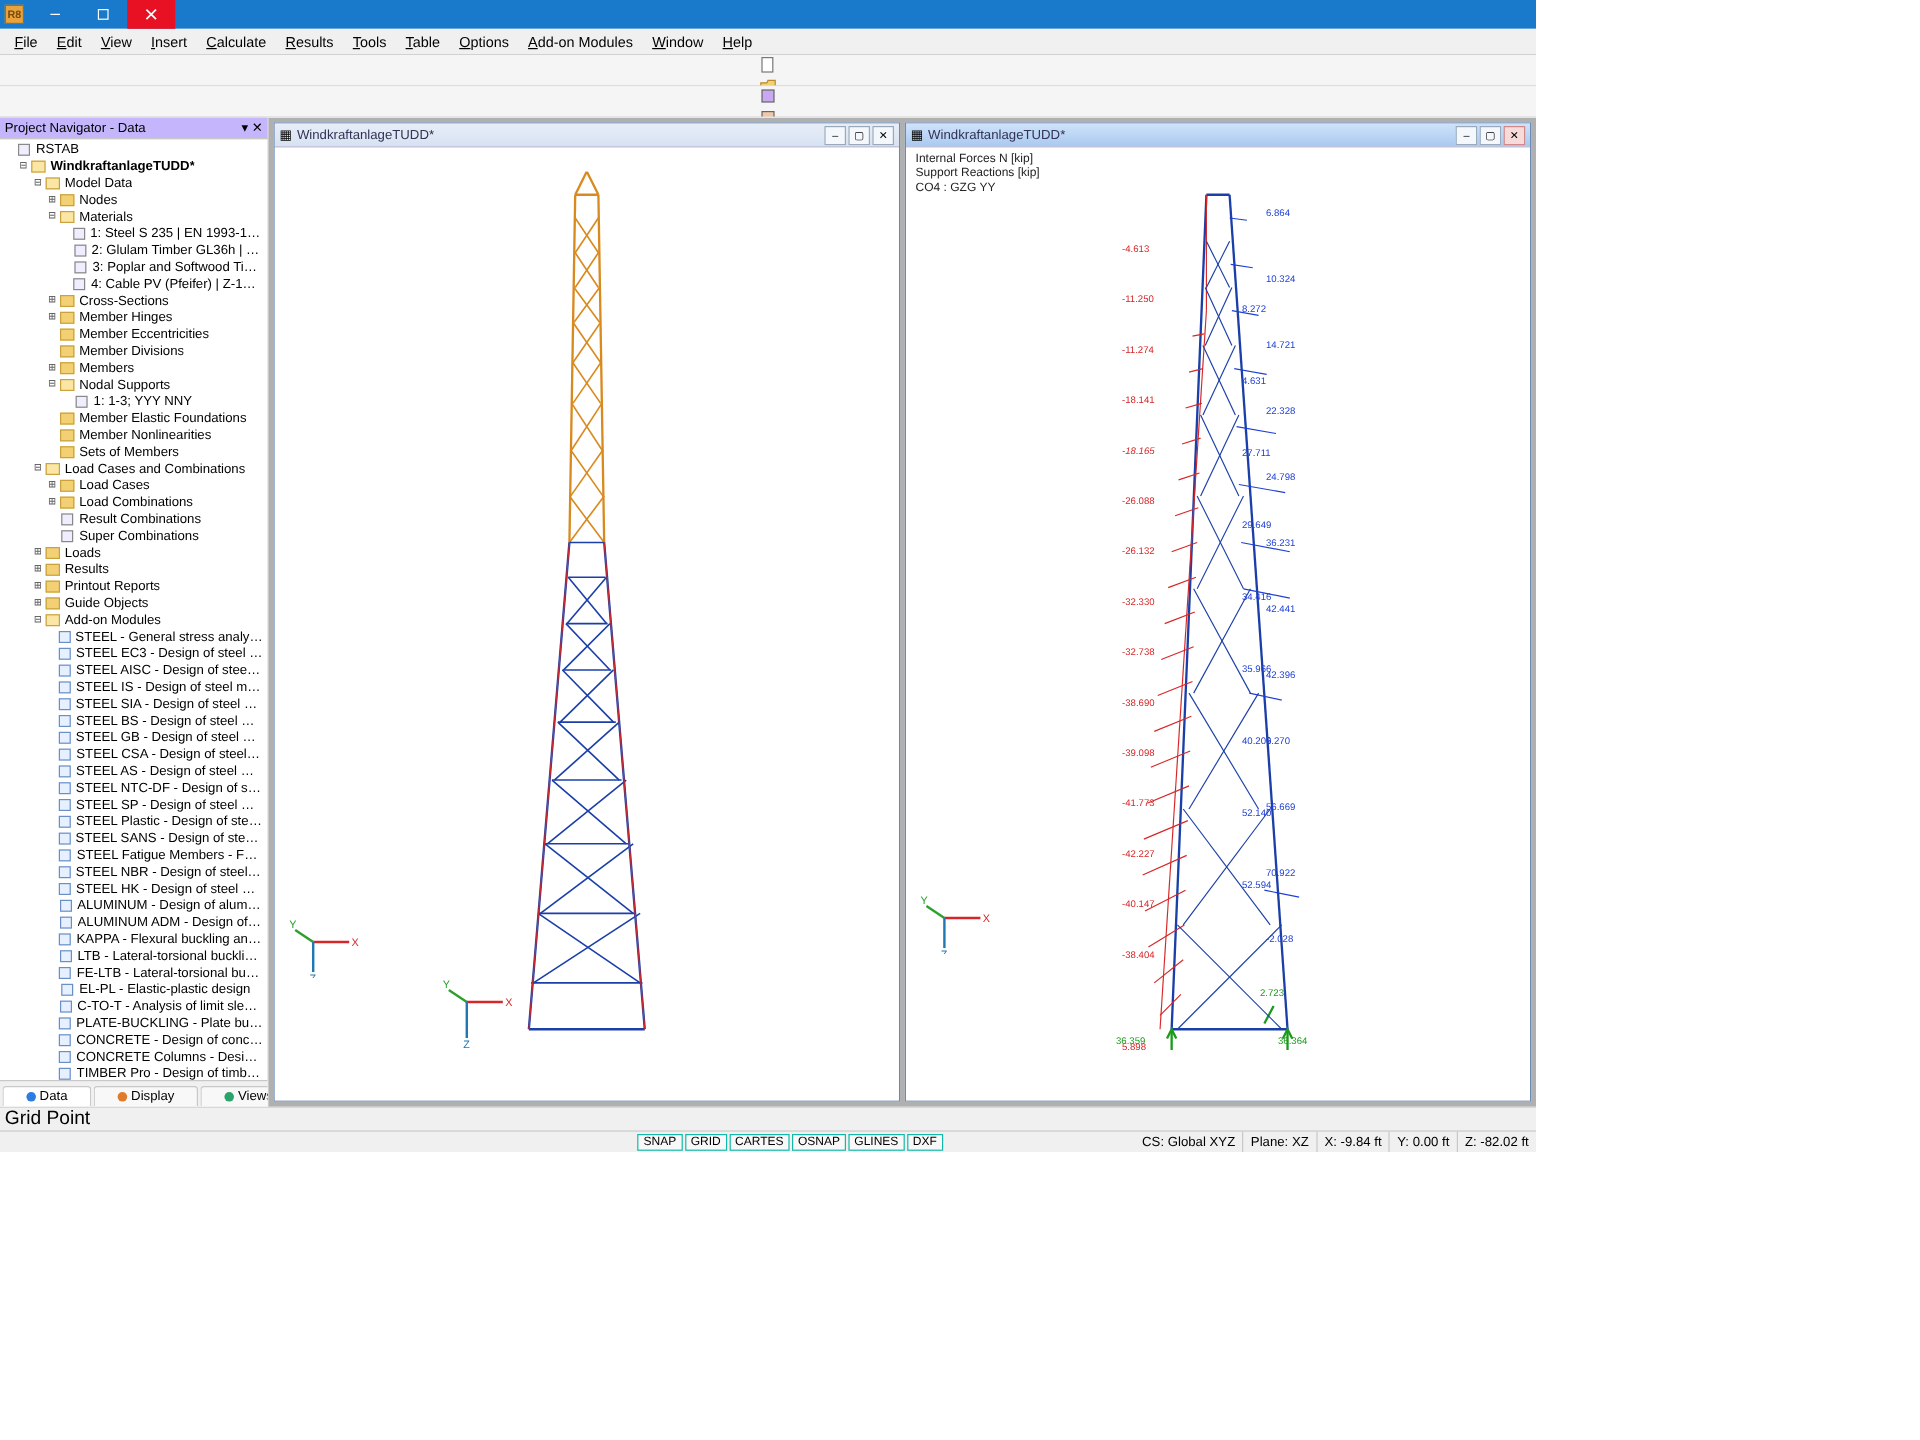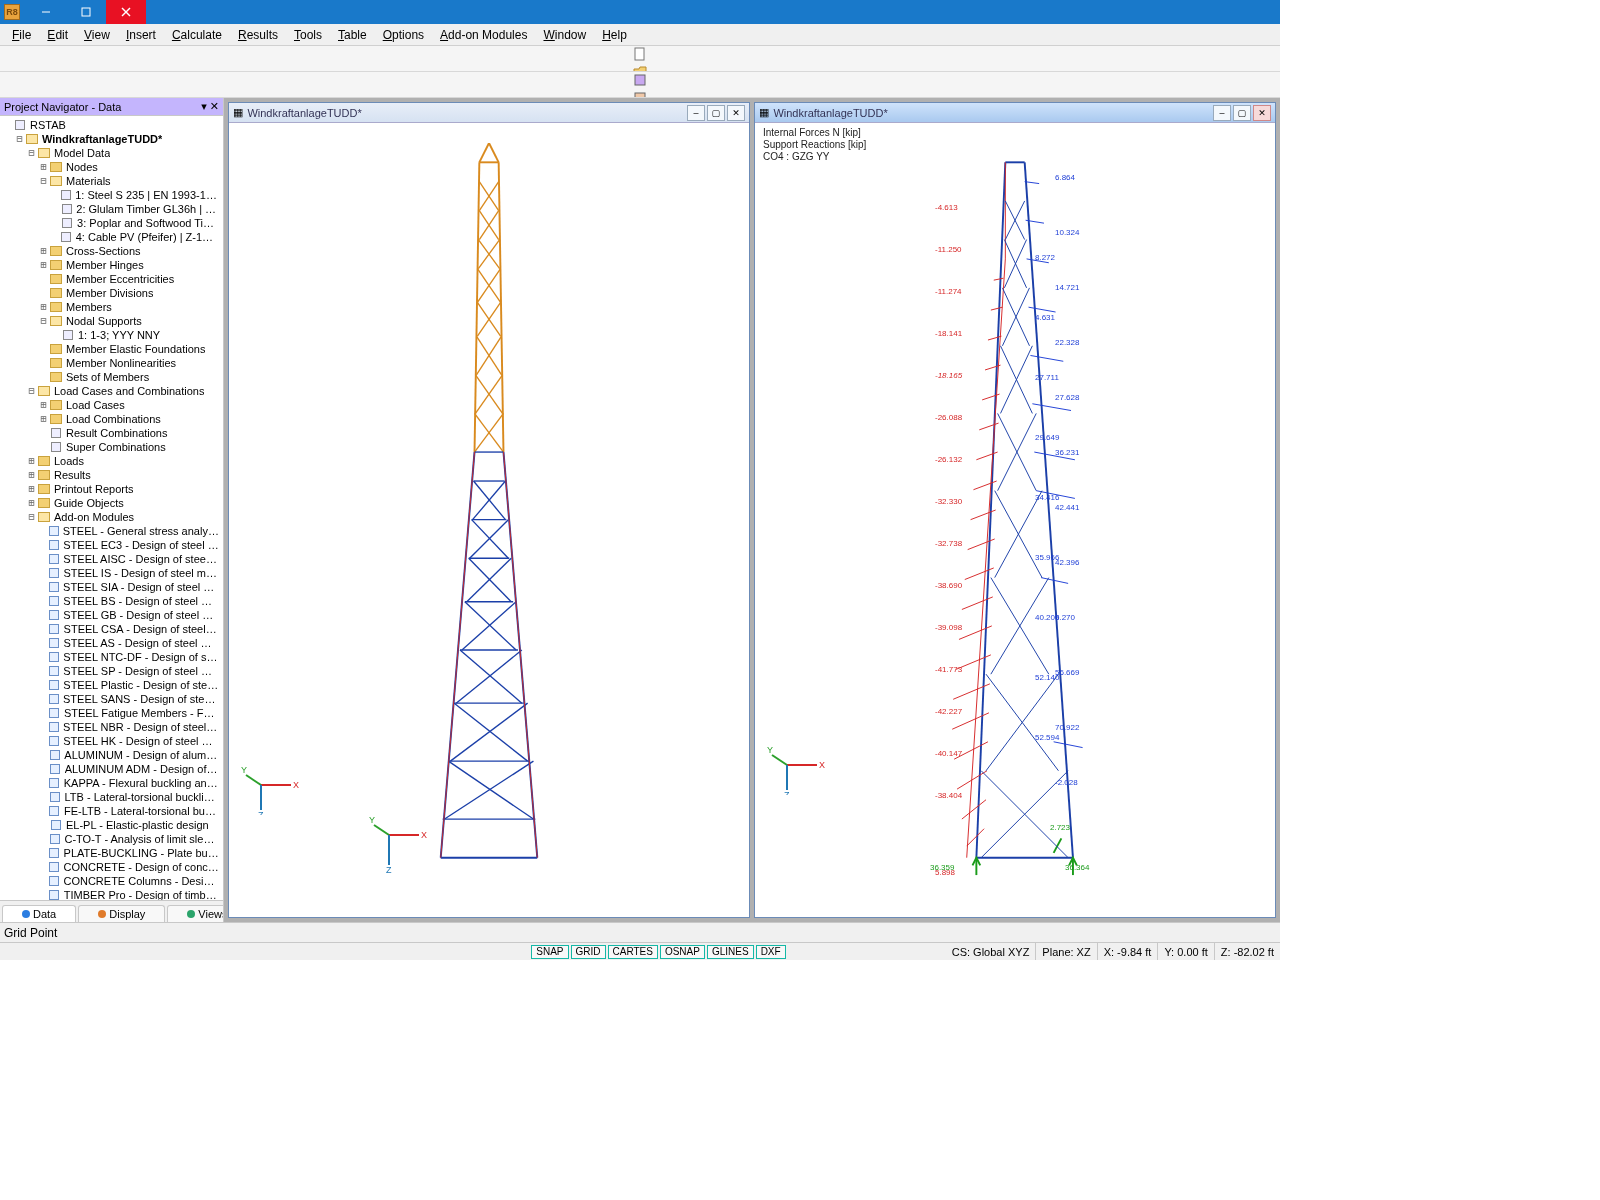--- a/index.html
+++ b/index.html
@@ -65,21 +65,21 @@
 .val-label{ position:absolute; font-size:8px; font-family:Arial; }
 .val-label.red{ color:#d62728;}
 .val-label.blue{ color:#1f3fd6;}
 .val-label.green{ color:#1a9b1a;}
 
 .statusbar { height:18px; background:#f0f0f0; border-top:1px solid #c8c8c8; display:flex; align-items:center; font-size:11px;}
 .statusbar .cell{ padding:0 6px; border-right:1px solid #c8c8c8; height:100%; display:flex; align-items:center;}
 .statusbar .spacer{ flex:1;}
 .statusbar .toggle{ border:1px solid #14b8a6; padding:0 4px; margin:0 1px; font-size:10px; height:14px; display:flex; align-items:center; background:#f8f8f8;}
 
-.footerbar { height:20px; background:#f0f0f0; border-top:1px solid #c8c8c8; display:flex; align-items:center; padding:0 4px; font-size:12px;}
+.footerbar { height:20px; background:#f0f0f0; border-top:1px solid #c8c8c8; display:flex; align-items:center; padding:0 4px; font-size:16px;}
 </style>
 </head>
 <body>
 
 <div class="titlebar">
   <div class="app-icon">R8</div>
   <div class="win-btns">
     <div class="win-btn">
         <svg viewBox="0 0 10 10">
           <line x1="1" y1="5" x2="9" y2="5" stroke="#fff" stroke-width="1"></line>
@@ -1307,21 +1307,21 @@
           <div class="val-label red" style="left: 180px; top: 500px;">-39.098</div>
           <div class="val-label red" style="left: 180px; top: 542px;">-41.773</div>
           <div class="val-label red" style="left: 180px; top: 584px;">-42.227</div>
           <div class="val-label red" style="left: 180px; top: 626px;">-40.147</div>
           <div class="val-label red" style="left: 180px; top: 668px;">-38.404</div>
           <div class="val-label red" style="left: 180px; top: 710px; margin-top: 35px;">5.898</div>
           <div class="val-label blue" style="left: 300px; top: 50px;">6.864</div>
           <div class="val-label blue" style="left: 300px; top: 105px;">10.324</div>
           <div class="val-label blue" style="left: 300px; top: 160px;">14.721</div>
           <div class="val-label blue" style="left: 300px; top: 215px;">22.328</div>
-          <div class="val-label blue" style="left: 300px; top: 270px;">27.628</div>
+          <div class="val-label blue" style="left: 300px; top: 270px;">24.798</div>
           <div class="val-label blue" style="left: 300px; top: 325px;">36.231</div>
           <div class="val-label blue" style="left: 300px; top: 380px;">42.441</div>
           <div class="val-label blue" style="left: 300px; top: 435px;">42.396</div>
           <div class="val-label blue" style="left: 300px; top: 490px;">9.270</div>
           <div class="val-label blue" style="left: 300px; top: 545px;">56.669</div>
           <div class="val-label blue" style="left: 300px; top: 600px;">70.922</div>
           <div class="val-label blue" style="left: 300px; top: 655px;">-2.028</div>
           <div class="val-label blue" style="left: 280px; top: 130px;">8.272</div>
           <div class="val-label blue" style="left: 280px; top: 190px;">4.631</div>
           <div class="val-label blue" style="left: 280px; top: 250px;">27.711</div>

